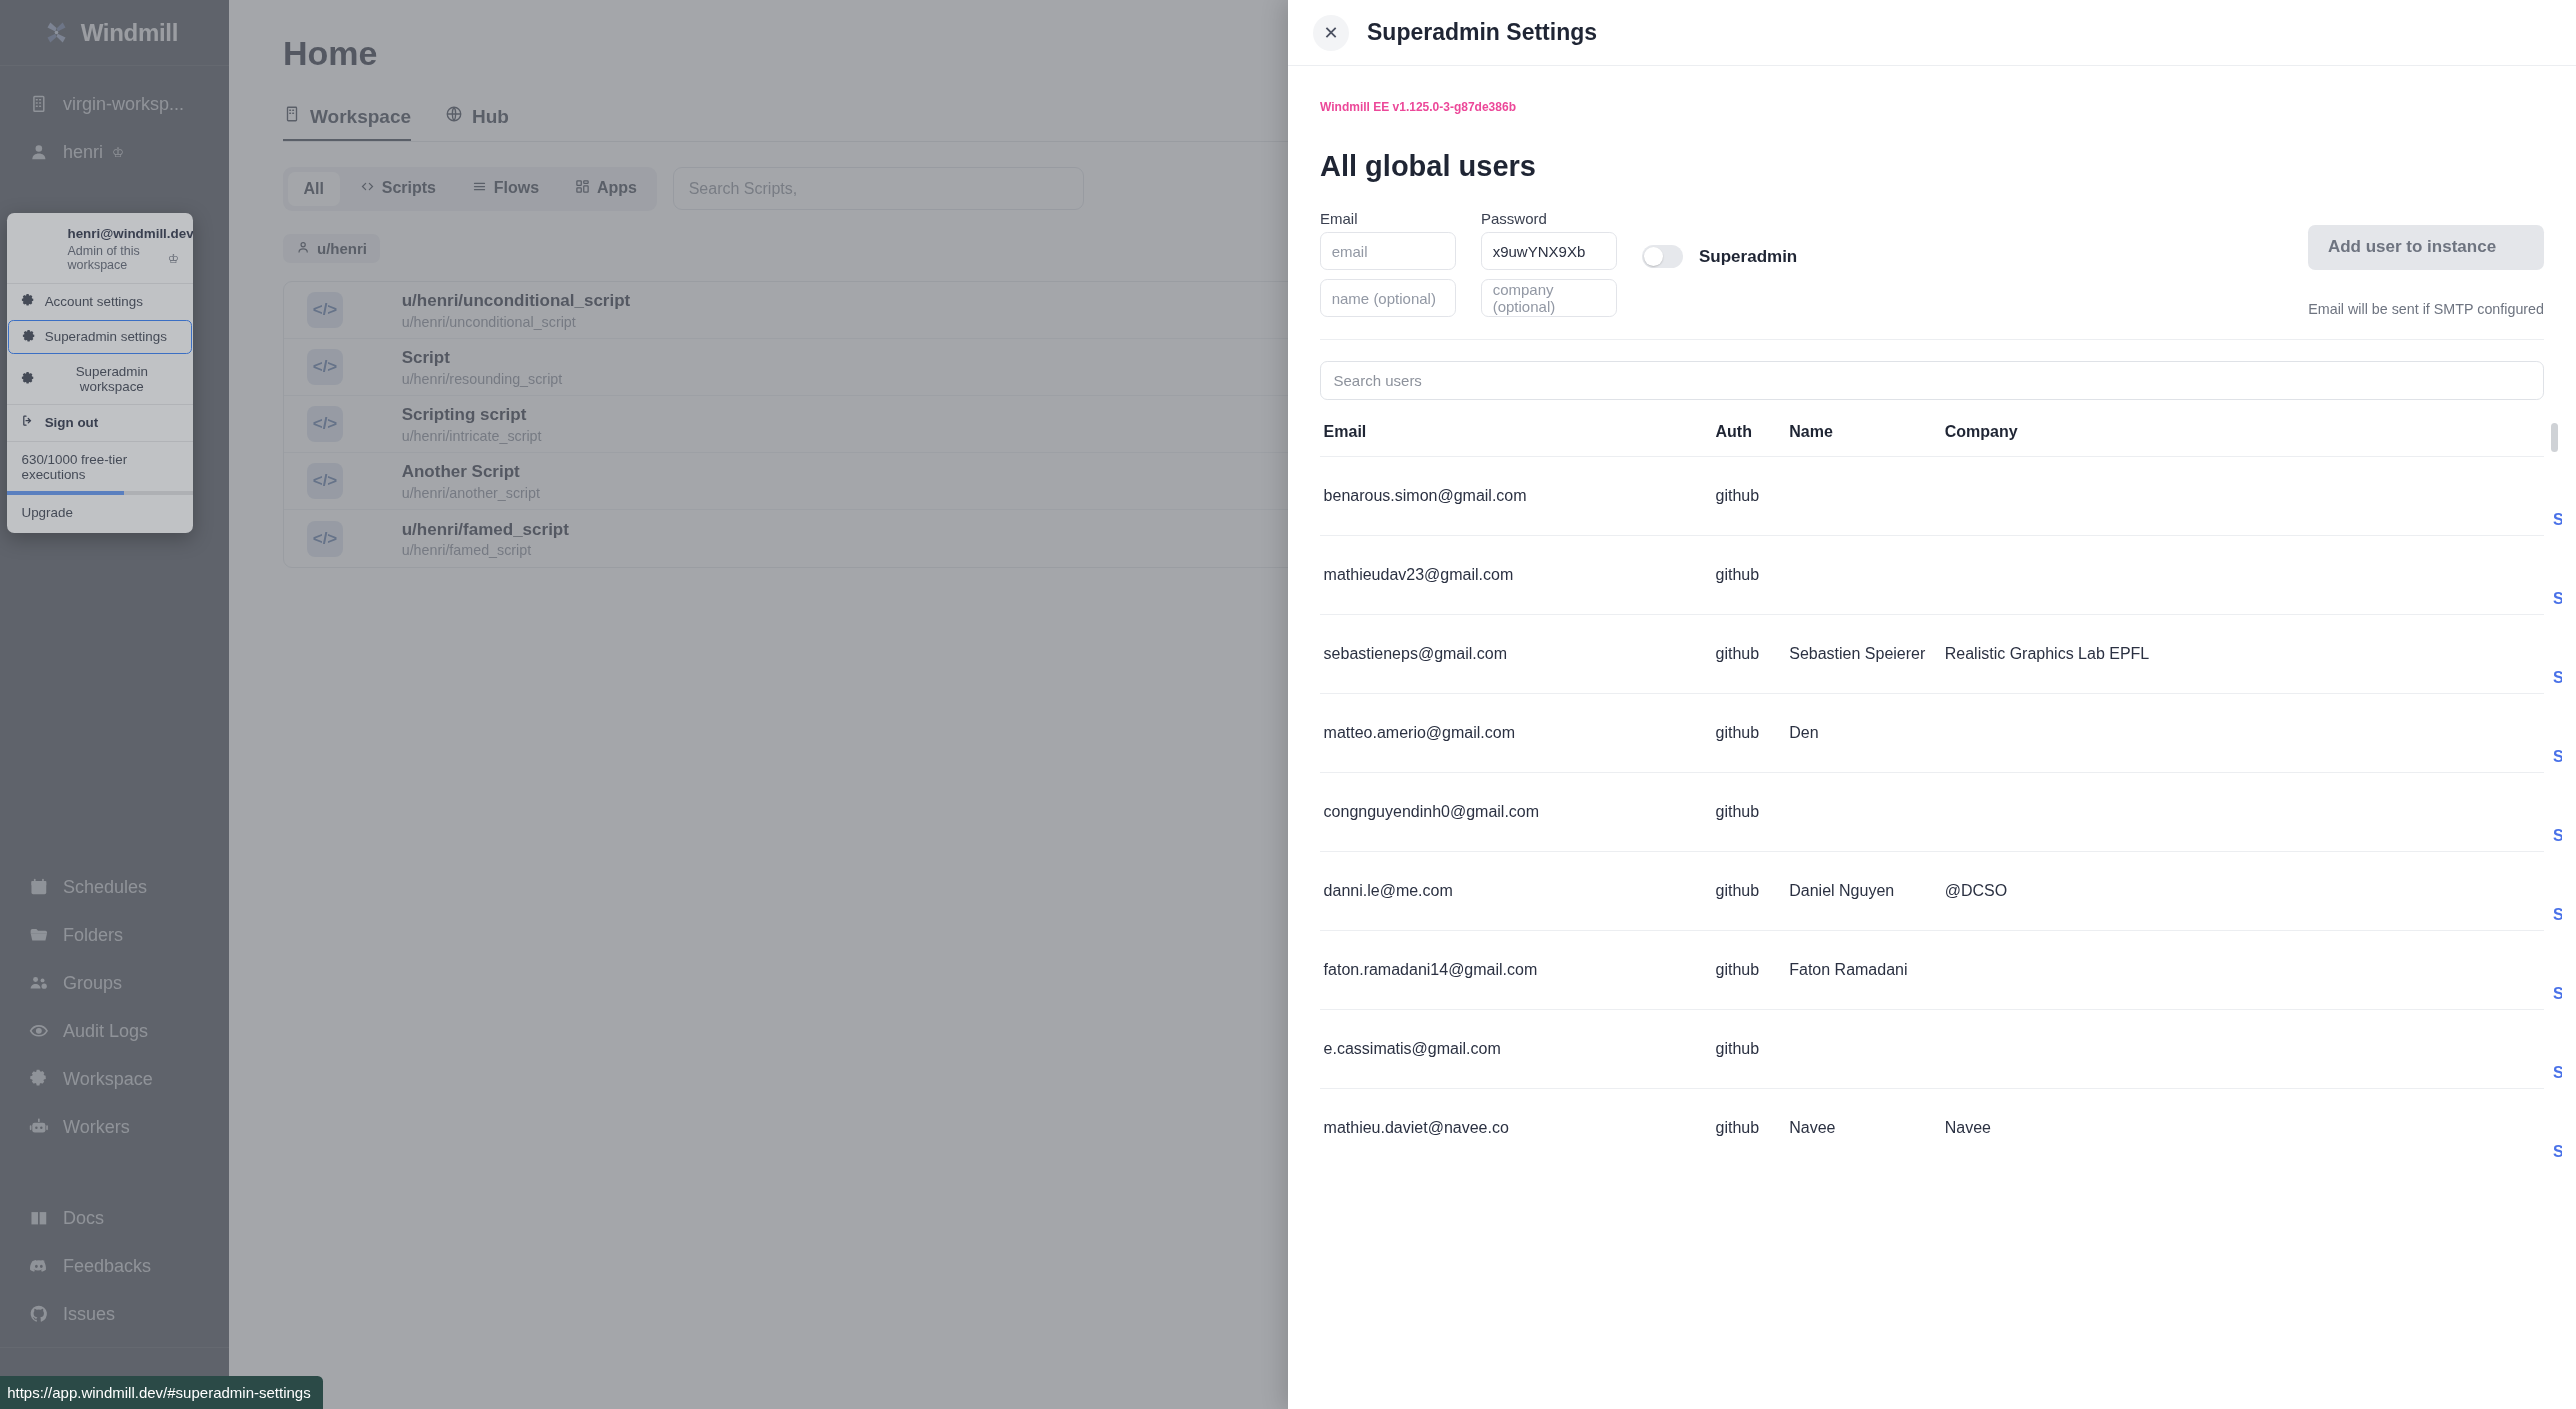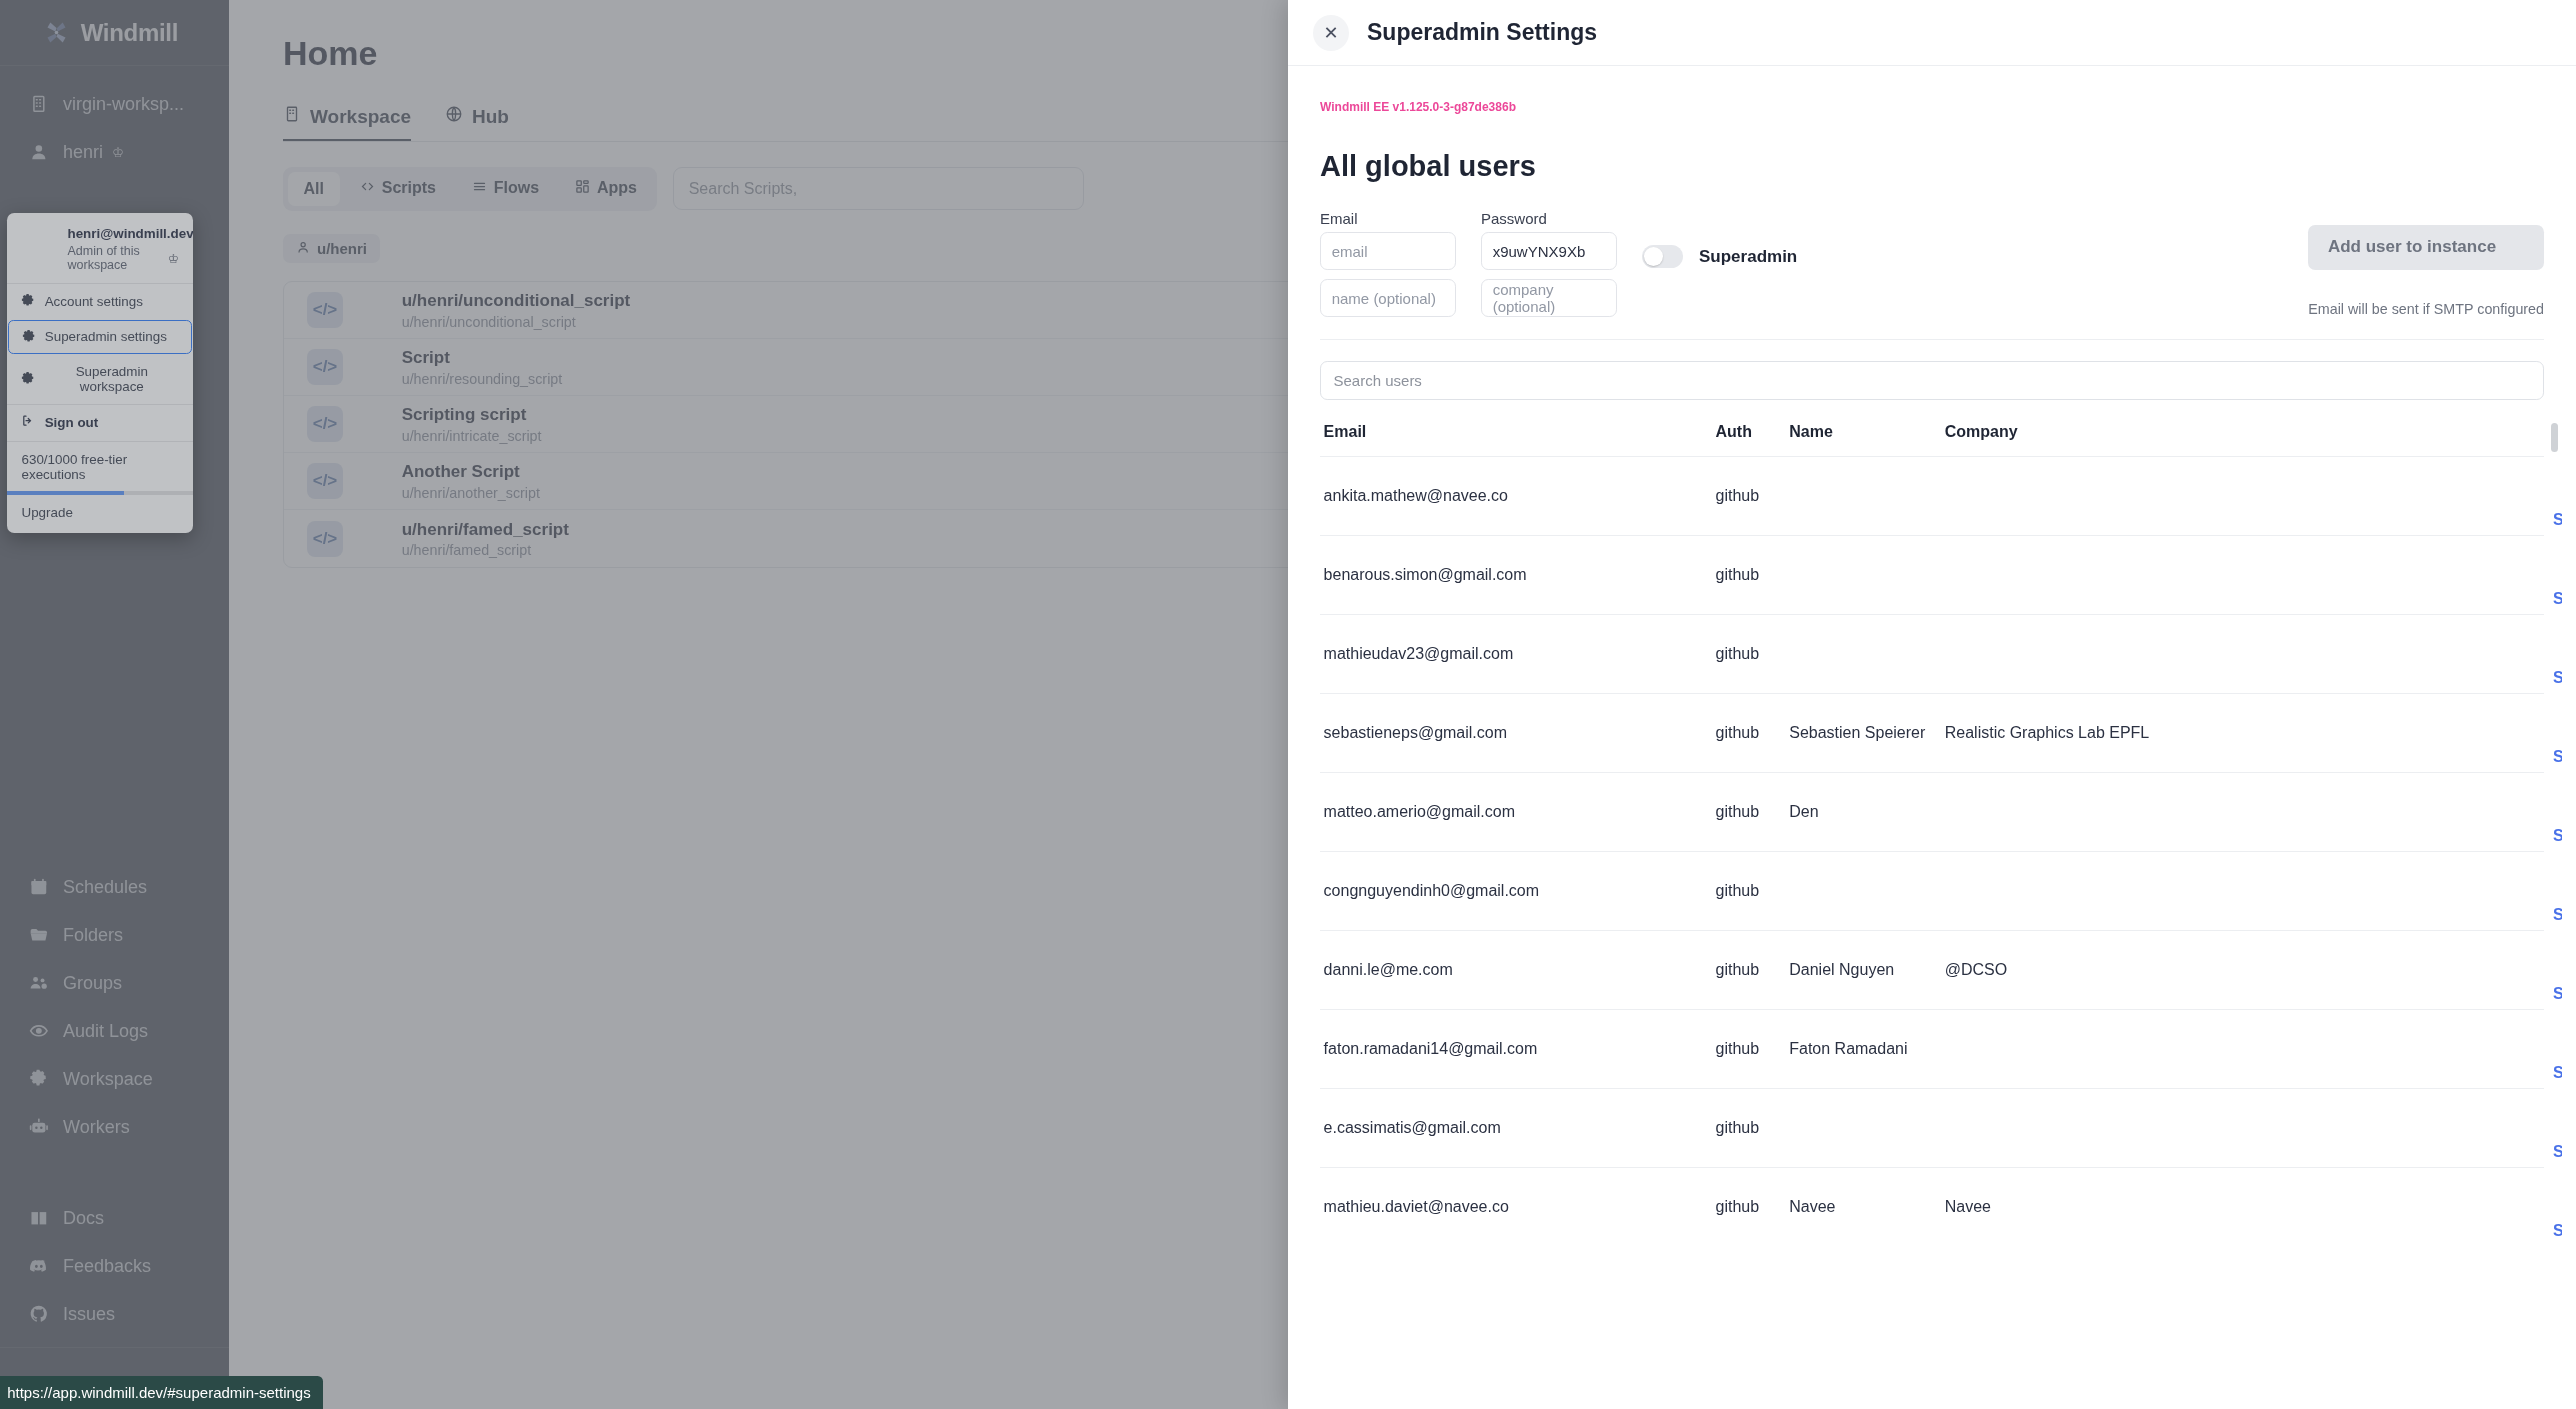--- a/index.html
+++ b/index.html
@@ -621,101 +621,92 @@
             <tr>
               <th class="c-email">Email</th>
               <th class="c-auth">Auth</th>
               <th class="c-name">Name</th>
               <th class="c-company">Company</th>
               <th class="c-act"></th>
             </tr>
           </thead>
           <tbody>
             <tr>
-              <td class="c-email">ankita.mathew@navee.co</td>
+              <td class="c-email">benarous.simon@gmail.com</td>
               <td class="c-auth">github</td>
               <td class="c-name"></td>
               <td class="c-company"></td>
               <td class="c-act">
                   <span class="sbtn">S</span>
                 </td>
             </tr>
             <tr>
-              <td class="c-email">benarous.simon@gmail.com</td>
+              <td class="c-email">mathieudav23@gmail.com</td>
               <td class="c-auth">github</td>
               <td class="c-name"></td>
               <td class="c-company"></td>
               <td class="c-act">
                   <span class="sbtn">S</span>
                 </td>
             </tr>
             <tr>
-              <td class="c-email">mathieudav23@gmail.com</td>
+              <td class="c-email">sebastieneps@gmail.com</td>
+              <td class="c-auth">github</td>
+              <td class="c-name">Sebastien Speierer</td>
+              <td class="c-company">Realistic Graphics Lab EPFL</td>
+              <td class="c-act">
+                  <span class="sbtn">S</span>
+                </td>
+            </tr>
+            <tr>
+              <td class="c-email">matteo.amerio@gmail.com</td>
+              <td class="c-auth">github</td>
+              <td class="c-name">Den</td>
+              <td class="c-company"></td>
+              <td class="c-act">
+                  <span class="sbtn">S</span>
+                </td>
+            </tr>
+            <tr>
+              <td class="c-email">congnguyendinh0@gmail.com</td>
               <td class="c-auth">github</td>
               <td class="c-name"></td>
               <td class="c-company"></td>
               <td class="c-act">
                   <span class="sbtn">S</span>
                 </td>
             </tr>
             <tr>
-              <td class="c-email">sebastieneps@gmail.com</td>
-              <td class="c-auth">github</td>
-              <td class="c-name">Sebastien Speierer</td>
-              <td class="c-company">Realistic Graphics Lab EPFL</td>
-              <td class="c-act">
-                  <span class="sbtn">S</span>
-                </td>
-            </tr>
-            <tr>
-              <td class="c-email">matteo.amerio@gmail.com</td>
-              <td class="c-auth">github</td>
-              <td class="c-name">Den</td>
+              <td class="c-email">danni.le@me.com</td>
+              <td class="c-auth">github</td>
+              <td class="c-name">Daniel Nguyen</td>
+              <td class="c-company">@DCSO</td>
+              <td class="c-act">
+                  <span class="sbtn">S</span>
+                </td>
+            </tr>
+            <tr>
+              <td class="c-email">faton.ramadani14@gmail.com</td>
+              <td class="c-auth">github</td>
+              <td class="c-name">Faton Ramadani</td>
               <td class="c-company"></td>
               <td class="c-act">
                   <span class="sbtn">S</span>
                 </td>
             </tr>
             <tr>
-              <td class="c-email">congnguyendinh0@gmail.com</td>
+              <td class="c-email">e.cassimatis@gmail.com</td>
               <td class="c-auth">github</td>
               <td class="c-name"></td>
               <td class="c-company"></td>
               <td class="c-act">
                   <span class="sbtn">S</span>
                 </td>
             </tr>
             <tr>
-              <td class="c-email">danni.le@me.com</td>
-              <td class="c-auth">github</td>
-              <td class="c-name">Daniel Nguyen</td>
-              <td class="c-company">@DCSO</td>
-              <td class="c-act">
-                  <span class="sbtn">S</span>
-                </td>
-            </tr>
-            <tr>
-              <td class="c-email">faton.ramadani14@gmail.com</td>
-              <td class="c-auth">github</td>
-              <td class="c-name">Faton Ramadani</td>
-              <td class="c-company"></td>
-              <td class="c-act">
-                  <span class="sbtn">S</span>
-                </td>
-            </tr>
-            <tr>
-              <td class="c-email">e.cassimatis@gmail.com</td>
-              <td class="c-auth">github</td>
-              <td class="c-name"></td>
-              <td class="c-company"></td>
-              <td class="c-act">
-                  <span class="sbtn">S</span>
-                </td>
-            </tr>
-            <tr>
               <td class="c-email">mathieu.daviet@navee.co</td>
               <td class="c-auth">github</td>
               <td class="c-name">Navee</td>
               <td class="c-company">Navee</td>
               <td class="c-act">
                   <span class="sbtn">S</span>
                 </td>
             </tr>
           </tbody>
         </table>

